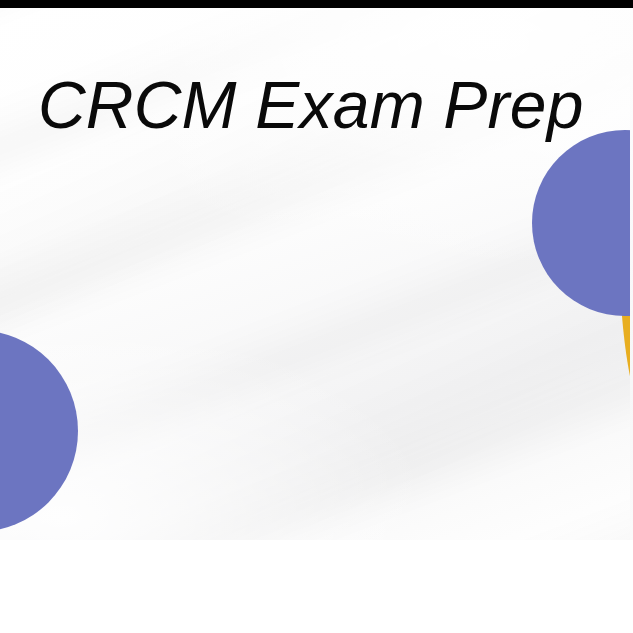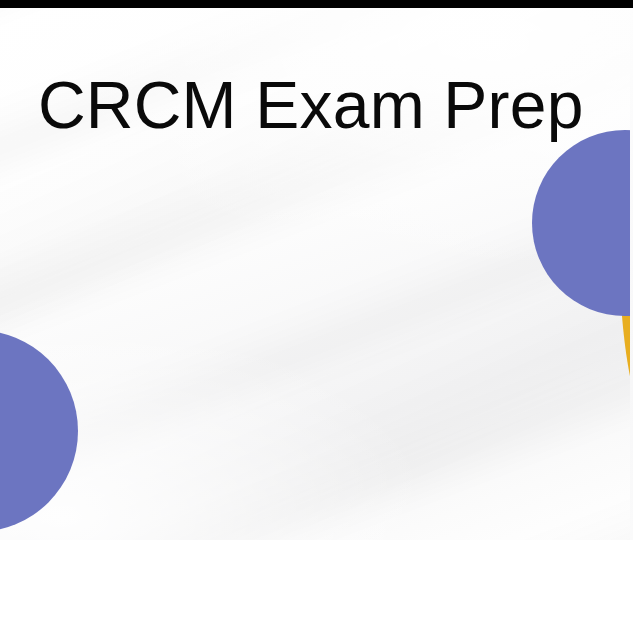--- a/index.html
+++ b/index.html
@@ -7,20 +7,21 @@
     padding: 0;
     background: #ffffff;
   }
   #slide {
     position: relative;
     width: 633px;
     height: 540px;
     overflow: hidden;
     background: #84cc16;
     font-family: "Liberation Sans", "DejaVu Sans", sans-serif;
+    font-style: italic;
   }
 
   
   .bg-base {
     position: absolute;
     inset: 0;
     background: linear-gradient(160deg, #ffffff 0%, #fdfdfd 40%, #f4f4f5 72%, #fbfbfb 88%, #ffffff 100%);
   }
   
   .bg-streaks {

